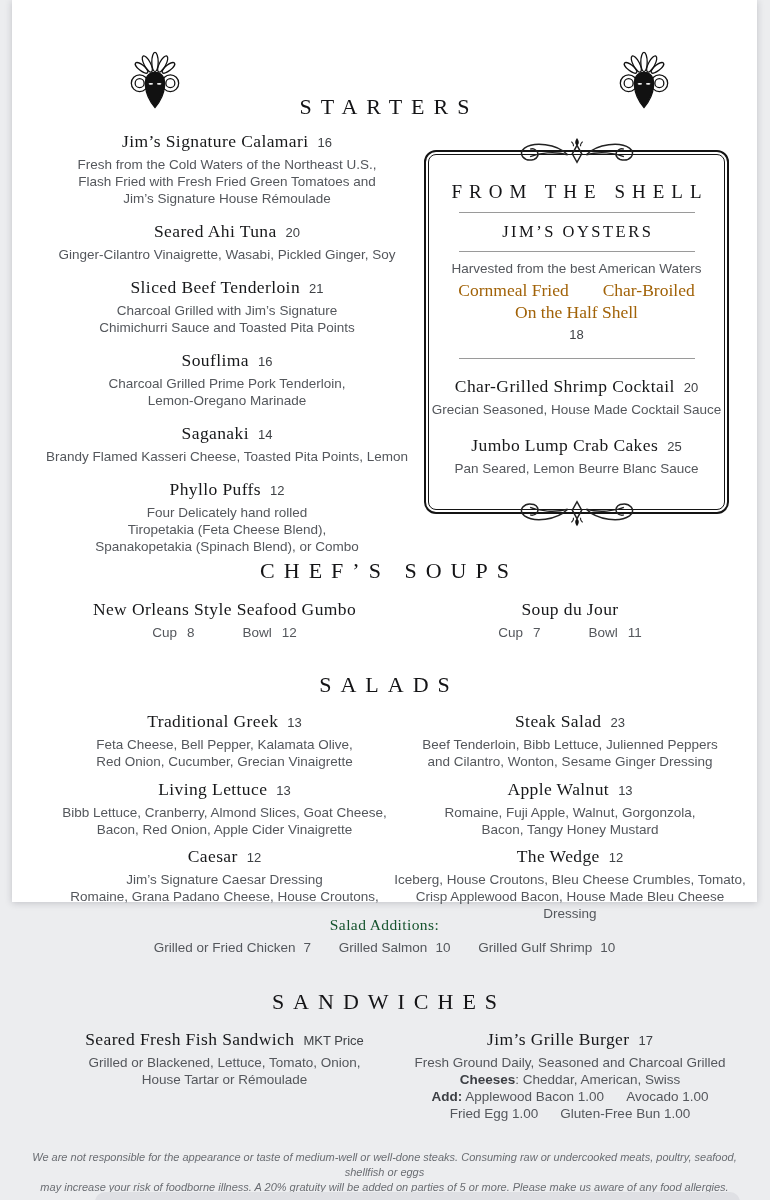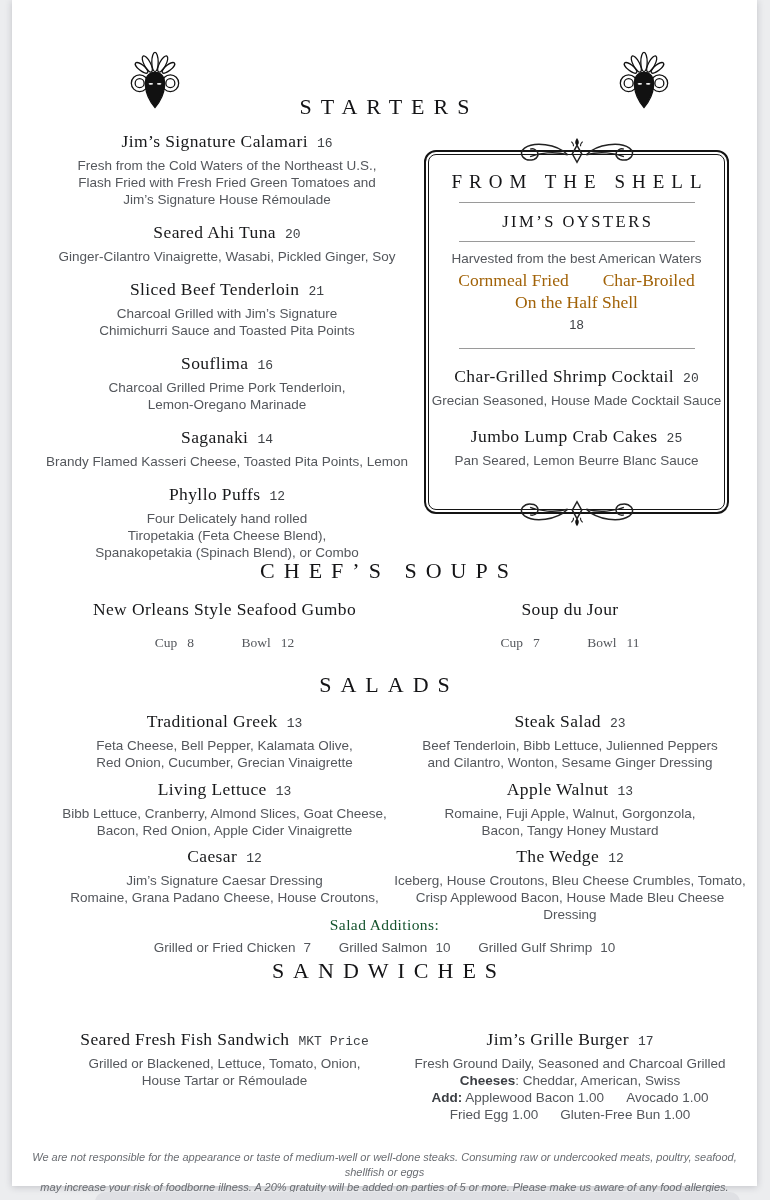--- a/index.html
+++ b/index.html
@@ -3,61 +3,61 @@
 <meta charset="utf-8">
 <style>
   html,body{margin:0;padding:0;}
   body{
     width:770px;height:1200px;overflow:hidden;position:relative;
     background:#ecedef;
     font-family:"Liberation Sans",sans-serif;
     -webkit-font-smoothing:antialiased;
   }
   .page{
-    position:absolute;left:12px;top:0;width:745px;height:1186px;
+    position:absolute;left:12px;top:0;width:745px;height:902px;
     background:#ffffff;
     box-shadow:0 1px 7px rgba(40,40,60,.22);
   }
   .next-page{
     position:absolute;left:95px;top:1192px;width:645px;height:10px;
     background:#dfe0e4;border-radius:10px 10px 0 0;
   }
   
   .section-heading{
     position:absolute;left:0;width:745px;text-align:center;
     font-family:"Liberation Serif",serif;
     font-size:22px;color:#141416;letter-spacing:9px;text-indent:9px;
     white-space:nowrap;
   }
   
   .iname{
     font-family:"Liberation Serif",serif;font-size:17.5px;color:#17181a;
     letter-spacing:.4px;
   }
   .iprice{
-    font-family:Liberation Mono, monospace;font-size:13px;color:#3f4246;
+    font-family:Liberation Sans, sans-serif;font-size:13px;color:#3f4246;
     margin-left:9px;
   }
   .idesc{
     font-size:13.5px;line-height:17px;color:#54575c;
   }
   .item{margin-bottom:13px;text-align:center;}
   .item .name-row{line-height:22px;margin-bottom:2px;}
   
   .starters-col{position:absolute;left:25px;top:130px;width:380px;}
   
   .shell-box{
     position:absolute;left:412px;top:150px;width:301px;height:360px;
     border:2px solid #141414;border-radius:12px;background:#fff;
   }
   .shell-box::before{
     content:"";position:absolute;inset:2px;border:1px solid #141414;border-radius:8px;
     pointer-events:none;
   }
-  .shell-inner{position:relative;text-align:center;padding-top:18px;}
+  .shell-inner{position:relative;text-align:center;padding-top:28px;}
   .shell-heading{
     font-family:"Liberation Serif",serif;font-size:19px;color:#141416;
     letter-spacing:7px;text-indent:7px;line-height:24px;
   }
   .shell-sub{
     font-family:"Liberation Serif",serif;font-size:16.5px;color:#141416;
     letter-spacing:2.5px;text-indent:2.5px;line-height:22px;
   }
   .shell-rule{border:0;border-top:1px solid #9a9a9a;width:236px;margin:8px auto 8px auto;}
   .shell-rule.mid{margin:15px auto 16px auto;}
@@ -65,21 +65,21 @@
   .oyster-styles{
     font-family:"Liberation Serif",serif;font-size:17.5px;color:#a16207;line-height:22px;
     margin-top:2px;
   }
   .oyster-styles .gap{display:inline-block;width:34px;}
   .oyster-price{font-size:13px;color:#3f4246;line-height:16px;margin-top:4px;}
   .shell-box .item{margin-bottom:16px;}
   
   .cell-l{position:absolute;left:25px;width:375px;text-align:center;}
   .cell-r{position:absolute;left:378px;width:360px;text-align:center;}
-  .sizes{font-size:13.5px;color:#54575c;margin-top:14px;font-family:Liberation Serif, serif;}
+  .sizes{font-size:13.5px;color:#54575c;margin-top:4px;}
   .sizes .size-label{margin-right:10px;}
   .sizes .pair{margin:0 22px;}
   .additions-heading{
     position:absolute;left:0;width:745px;text-align:center;
     font-family:"Liberation Serif",serif;font-size:15.5px;color:#14532d;letter-spacing:.4px;
   }
   .additions-line{
     position:absolute;left:0;width:745px;text-align:center;
     font-size:13.5px;color:#54575c;
   }
@@ -259,21 +259,21 @@
     <div class="idesc">Crisp Applewood Bacon, House Made Bleu Cheese Dressing</div>
   </div>
 
   <div class="additions-heading" style="top:916px;">Salad Additions:</div>
   <div class="additions-line" style="top:940px;">
     <span class="add-item"><span>Grilled or Fried Chicken</span><span class="aprice">7</span></span>
     <span class="add-item"><span>Grilled Salmon</span><span class="aprice">10</span></span>
     <span class="add-item"><span>Grilled Gulf Shrimp</span><span class="aprice">10</span></span>
   </div>
 
-  <div class="section-heading" style="top:958px;">SANDWICHES</div>
+  <div class="section-heading" style="top:989px;">SANDWICHES</div>
 
   <div class="cell-l" style="top:1028px;">
     <div class="name-row" style="line-height:22px;margin-bottom:2px;"><span class="iname">Seared Fresh Fish Sandwich</span><span class="iprice">MKT Price</span></div>
     <div class="idesc">Grilled or Blackened, Lettuce, Tomato, Onion,</div>
     <div class="idesc">House Tartar or Rémoulade</div>
   </div>
 
   <div class="cell-r" style="top:1028px;">
     <div class="name-row" style="line-height:22px;margin-bottom:2px;"><span class="iname">Jim’s Grille Burger</span><span class="iprice">17</span></div>
     <div class="idesc burger-desc">Fresh Ground Daily, Seasoned and Charcoal Grilled</div>

